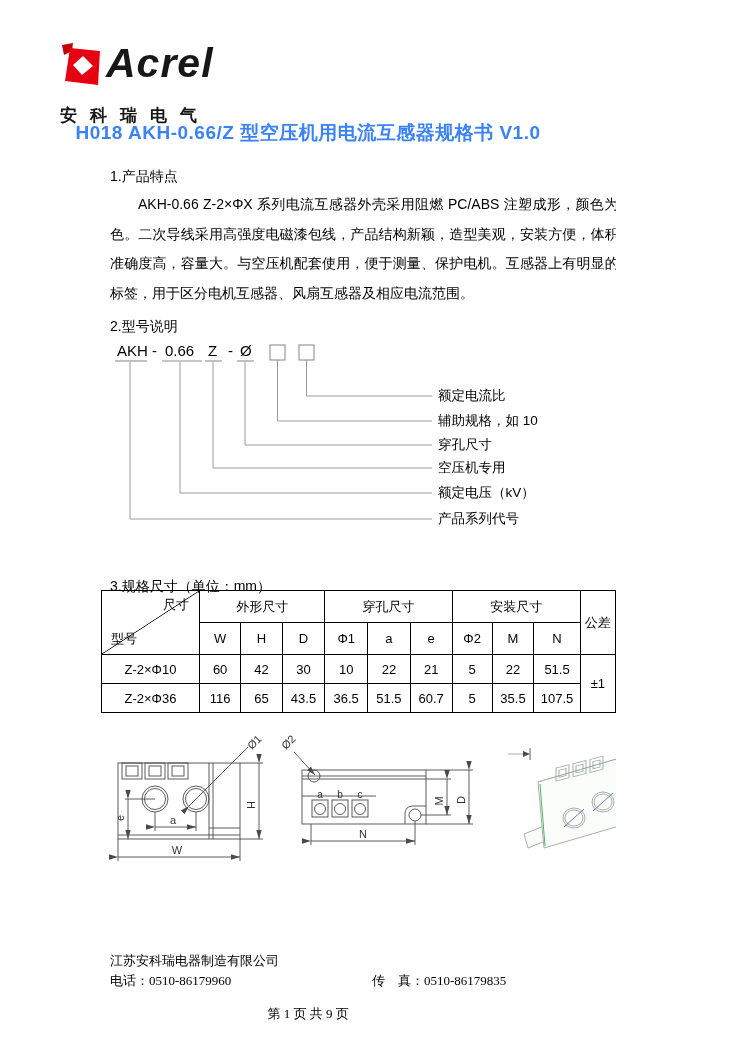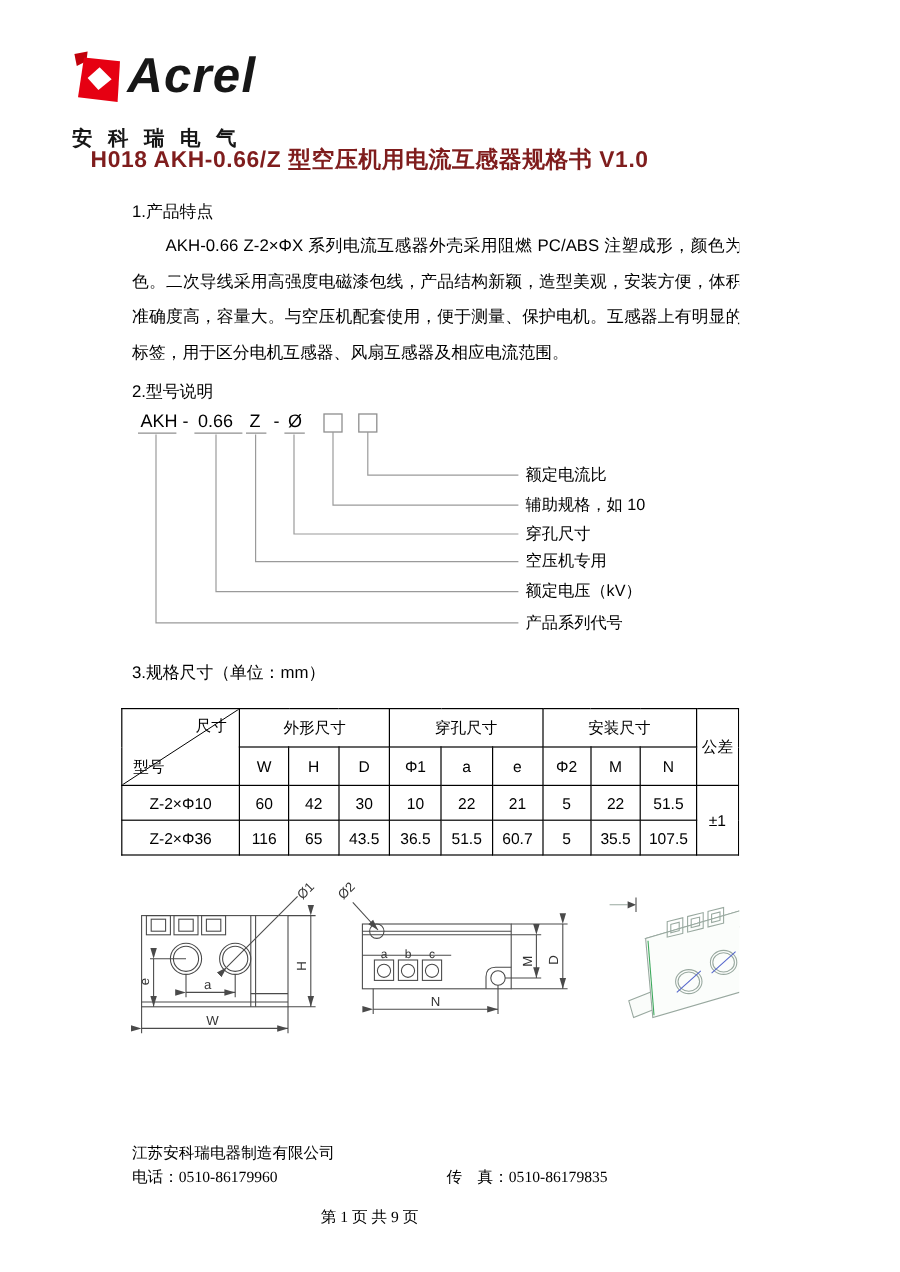--- a/index.html
+++ b/index.html
@@ -18,24 +18,24 @@
     letter-spacing:1px; color:#171717;
   }
   .logo-sub {
     margin-top:16px; font-size:17px; font-weight:bold; color:#171717;
     letter-spacing:13px; white-space:nowrap;
   }
 
   
   .doc-title {
     position:absolute; top:120px; left:0; width:100%; text-align:center;
-    font-size:19px; font-weight:bold; letter-spacing:0.5px; color:#7f1d1d;
+    font-size:19px; font-weight:bold; letter-spacing:0.5px; color:#3b82f6;
   }
   .sec-head { position:absolute; left:110px; font-size:14px; color:#000; }
-  #h1 { top:168px; } #h2 { top:318px; } #h3 { top:552px; }
+  #h1 { top:168px; } #h2 { top:318px; } #h3 { top:578px; }
 
   .para {
     position:absolute; left:110px; top:190px; width:537px;
     font-size:14px; line-height:29.5px; text-align:justify; text-indent:2em; color:#000;
   }
 
   
   svg.abs { position:absolute; }
   svg text { font-family:"Liberation Sans", sans-serif; }
 

